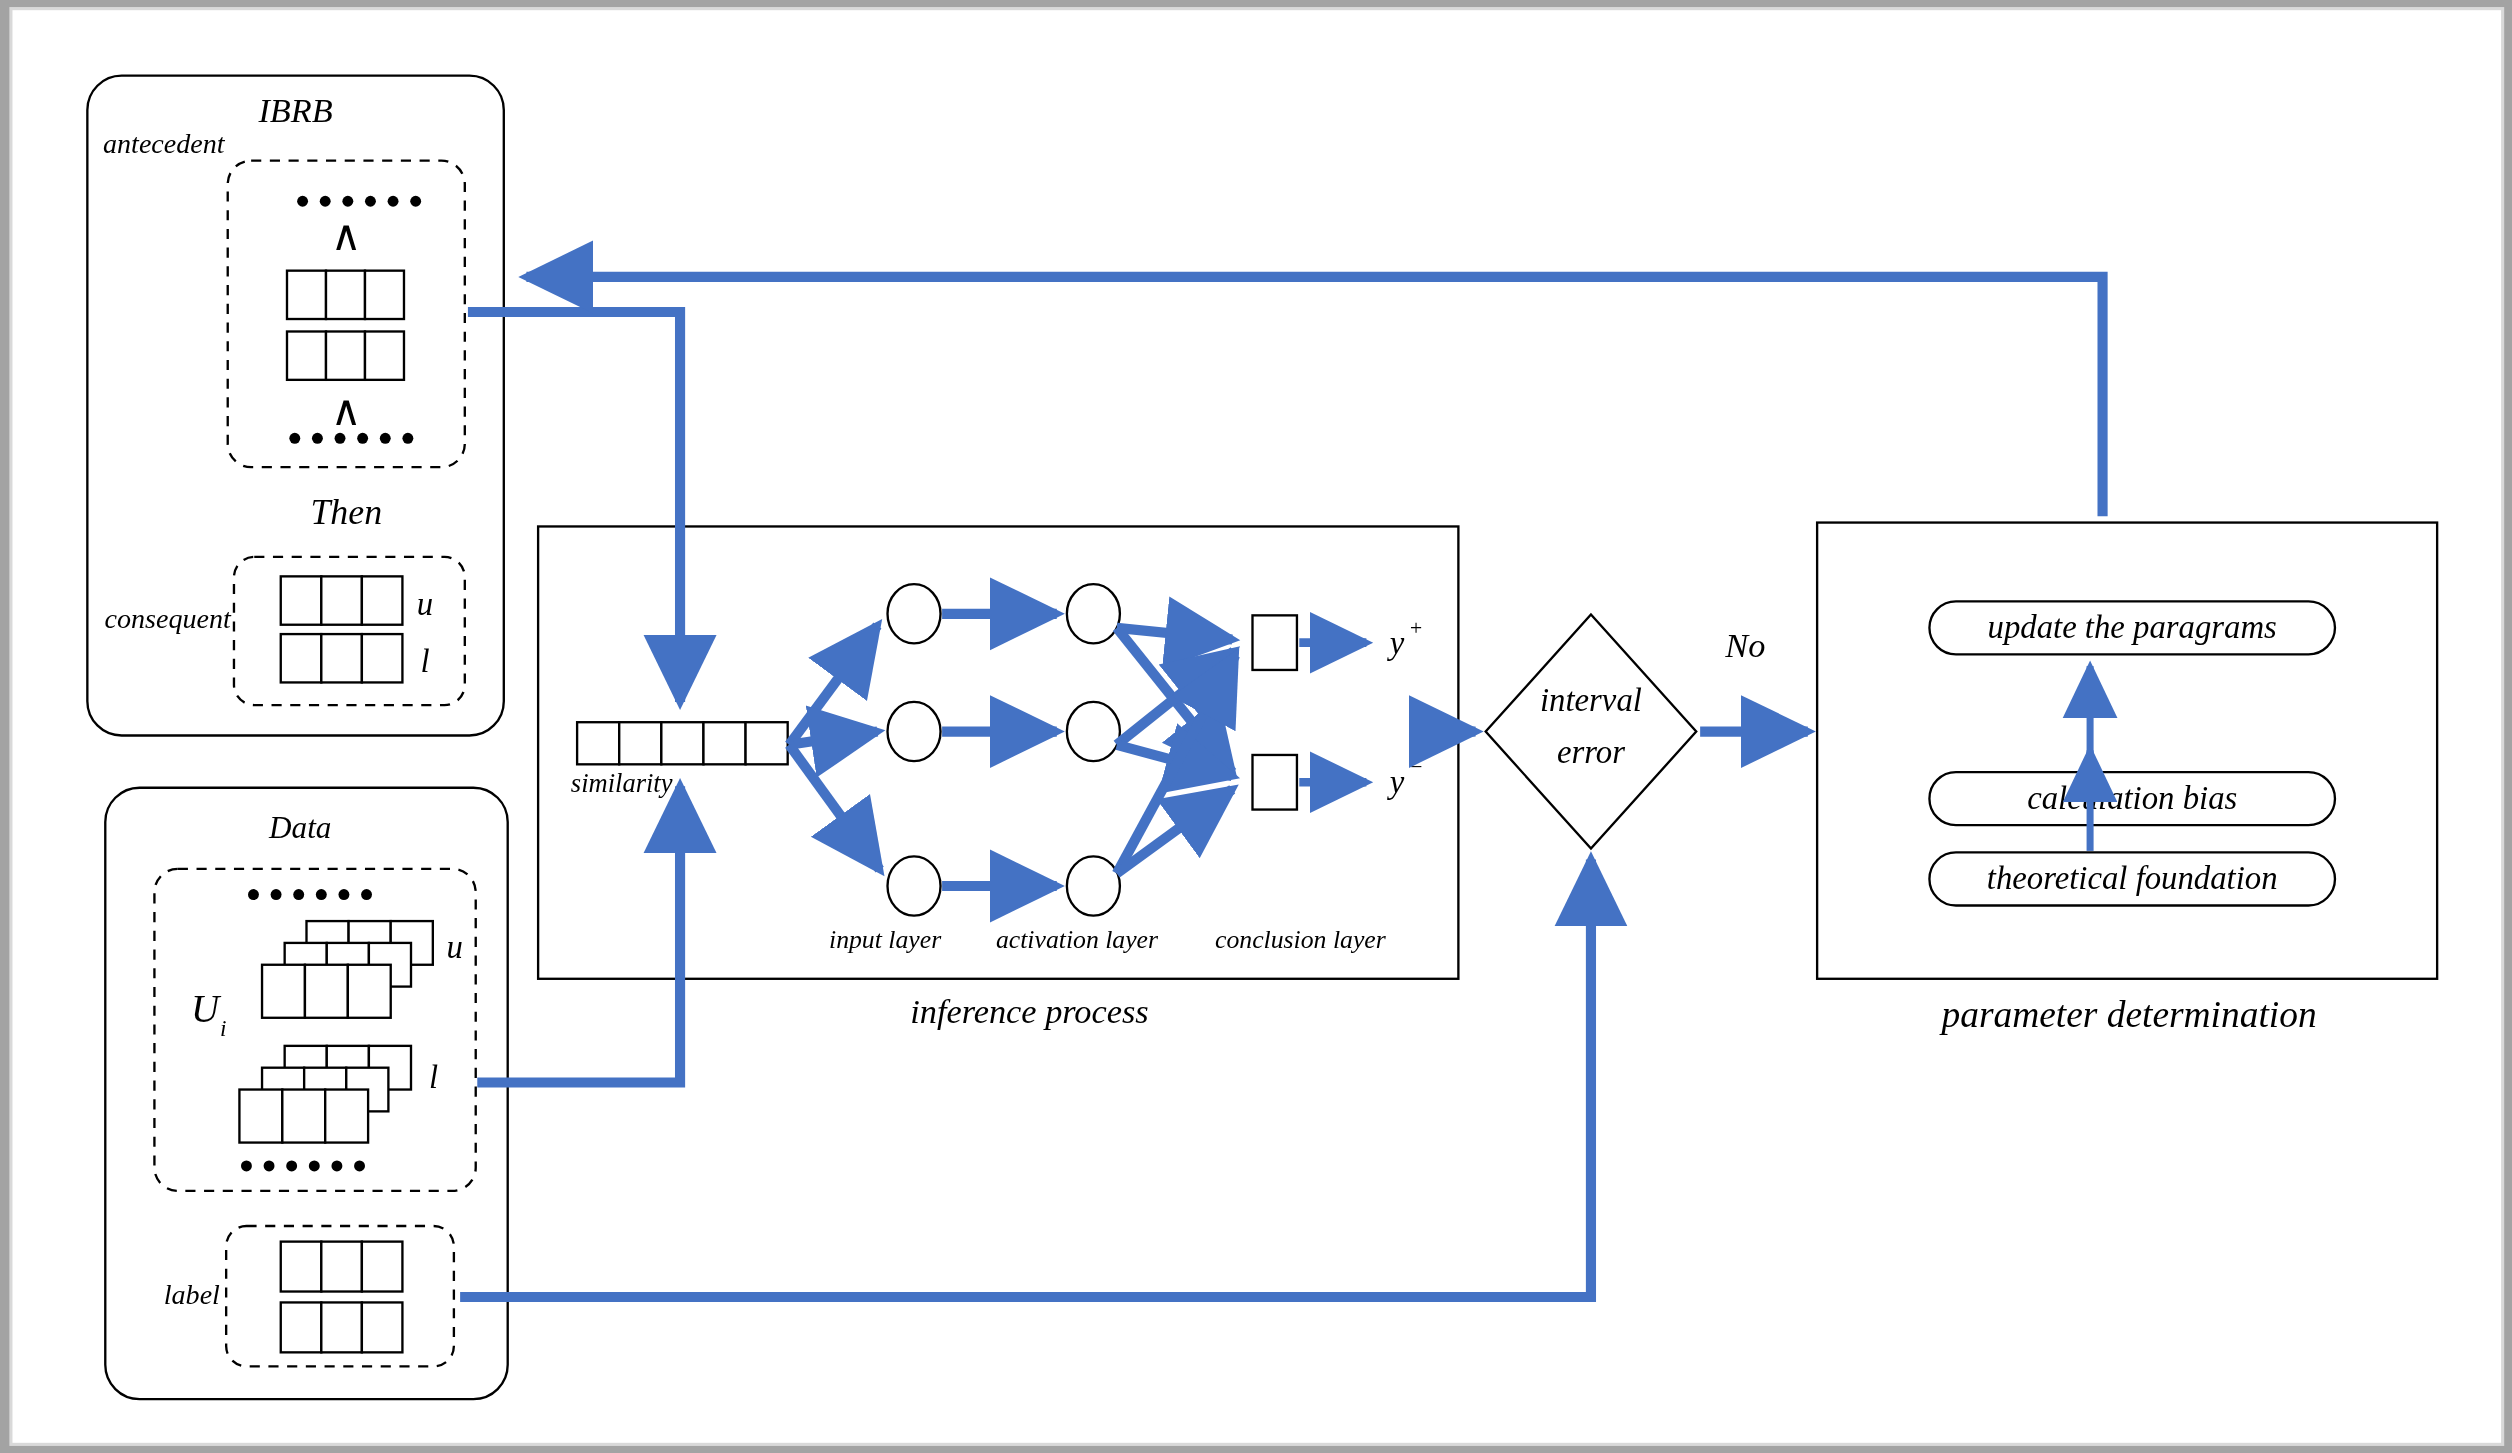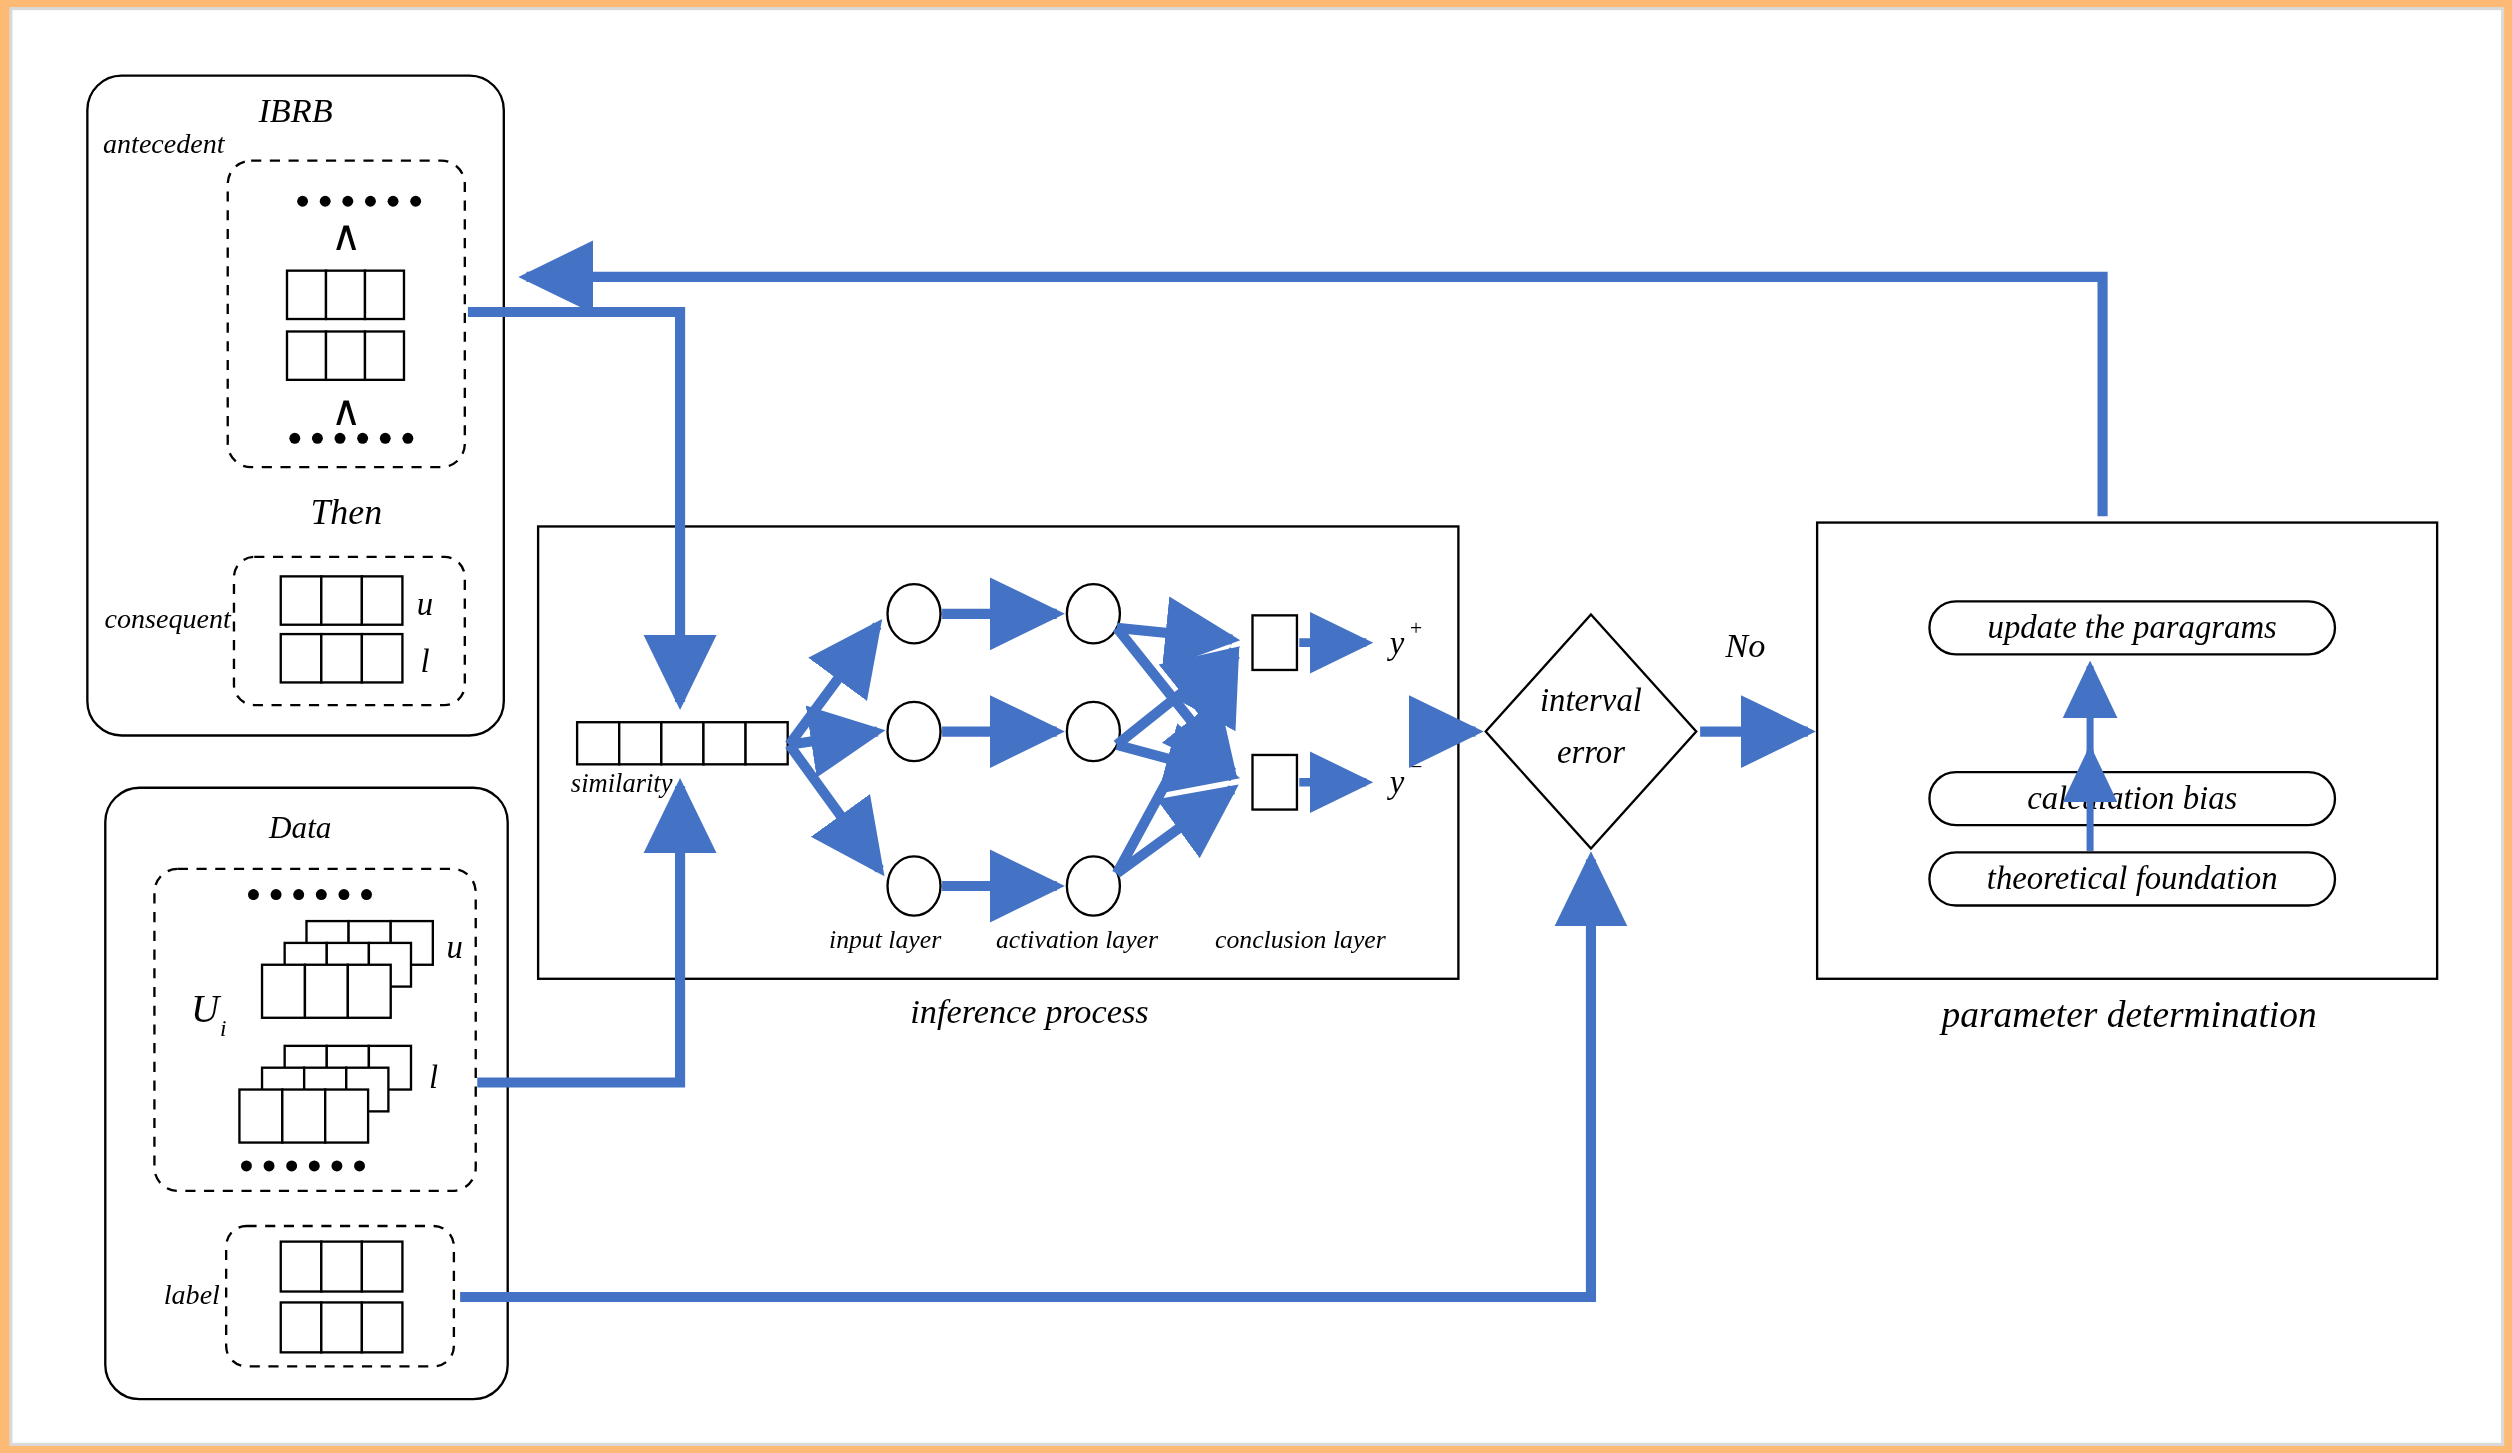--- a/index.html
+++ b/index.html
@@ -1,18 +1,18 @@
 <!DOCTYPE html>
 <html style="font-size:12.5px"><head>
 <meta charset="utf-8">
 <style>
   html,body{margin:0;padding:0;background:#ffffff;}
   body{width:2512px;height:1453px;overflow:hidden;
        font-family:"Liberation Serif", serif;}
-  #stage{position:relative;width:2512px;height:1453px;background:#fdba74;}
+  #stage{position:relative;width:2512px;height:1453px;background:#a3a3a3;}
   svg{position:absolute;left:0;top:0;}
   .lbl{font-style:italic;fill:#000;font-family:"Liberation Serif", serif;}
 </style>
 </head>
 <body>
 
 <div id="stage">
 <svg width="2512" height="1453" viewBox="0 0 3221 1863" xmlns="http://www.w3.org/2000/svg">
 
   <defs>

